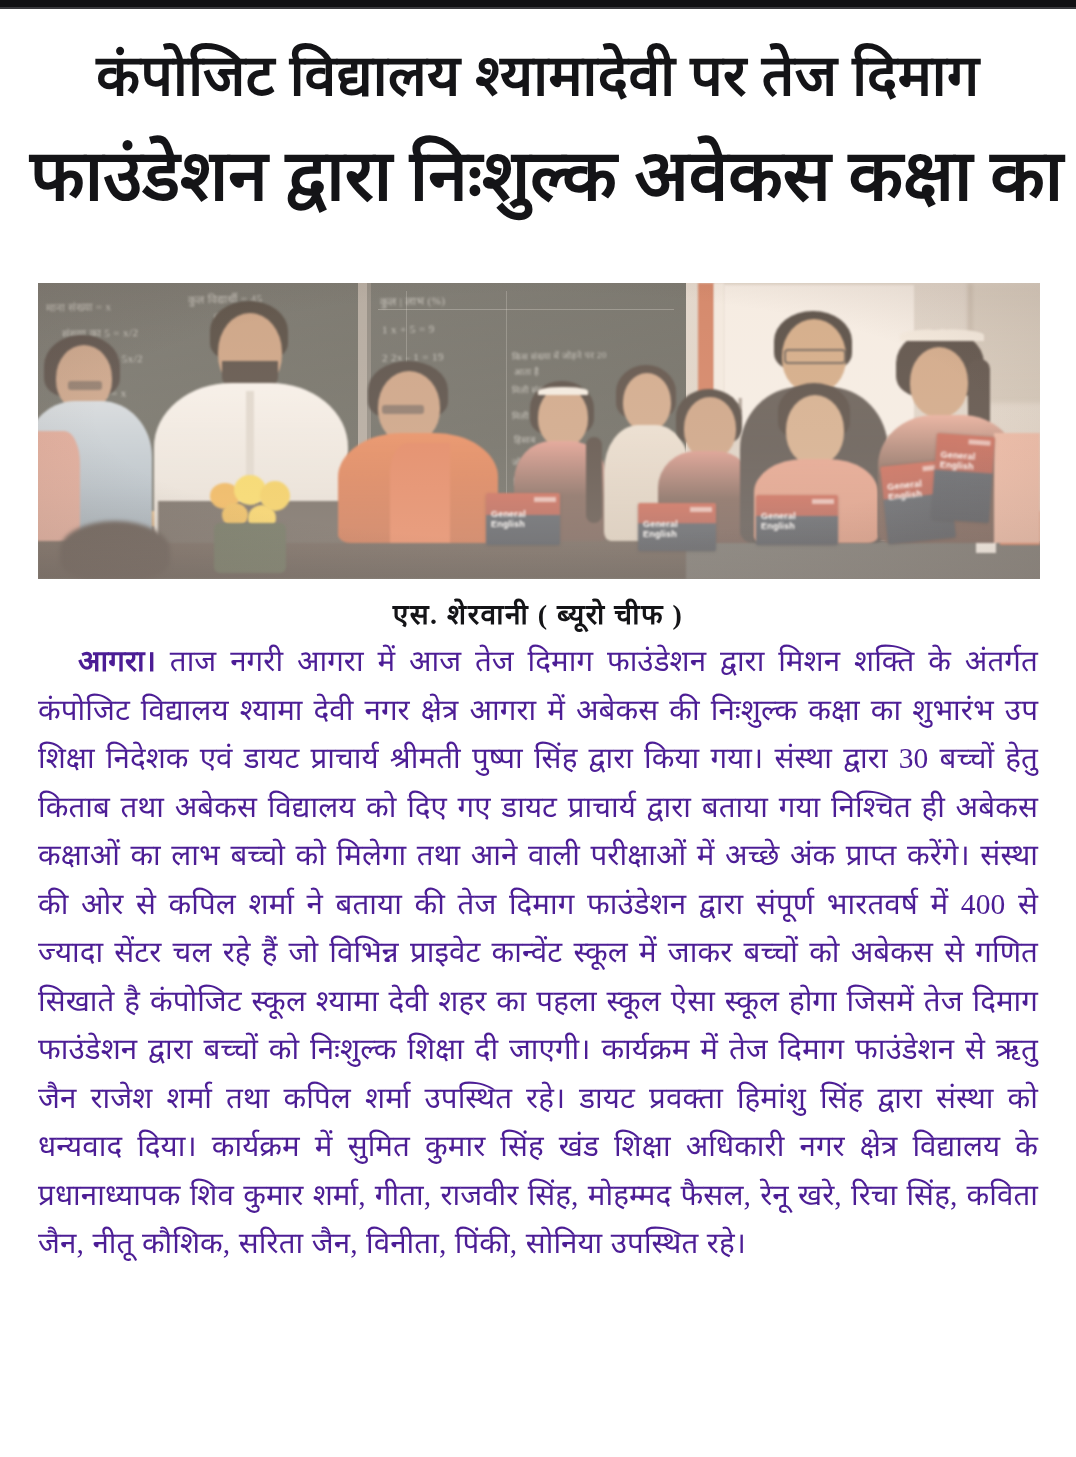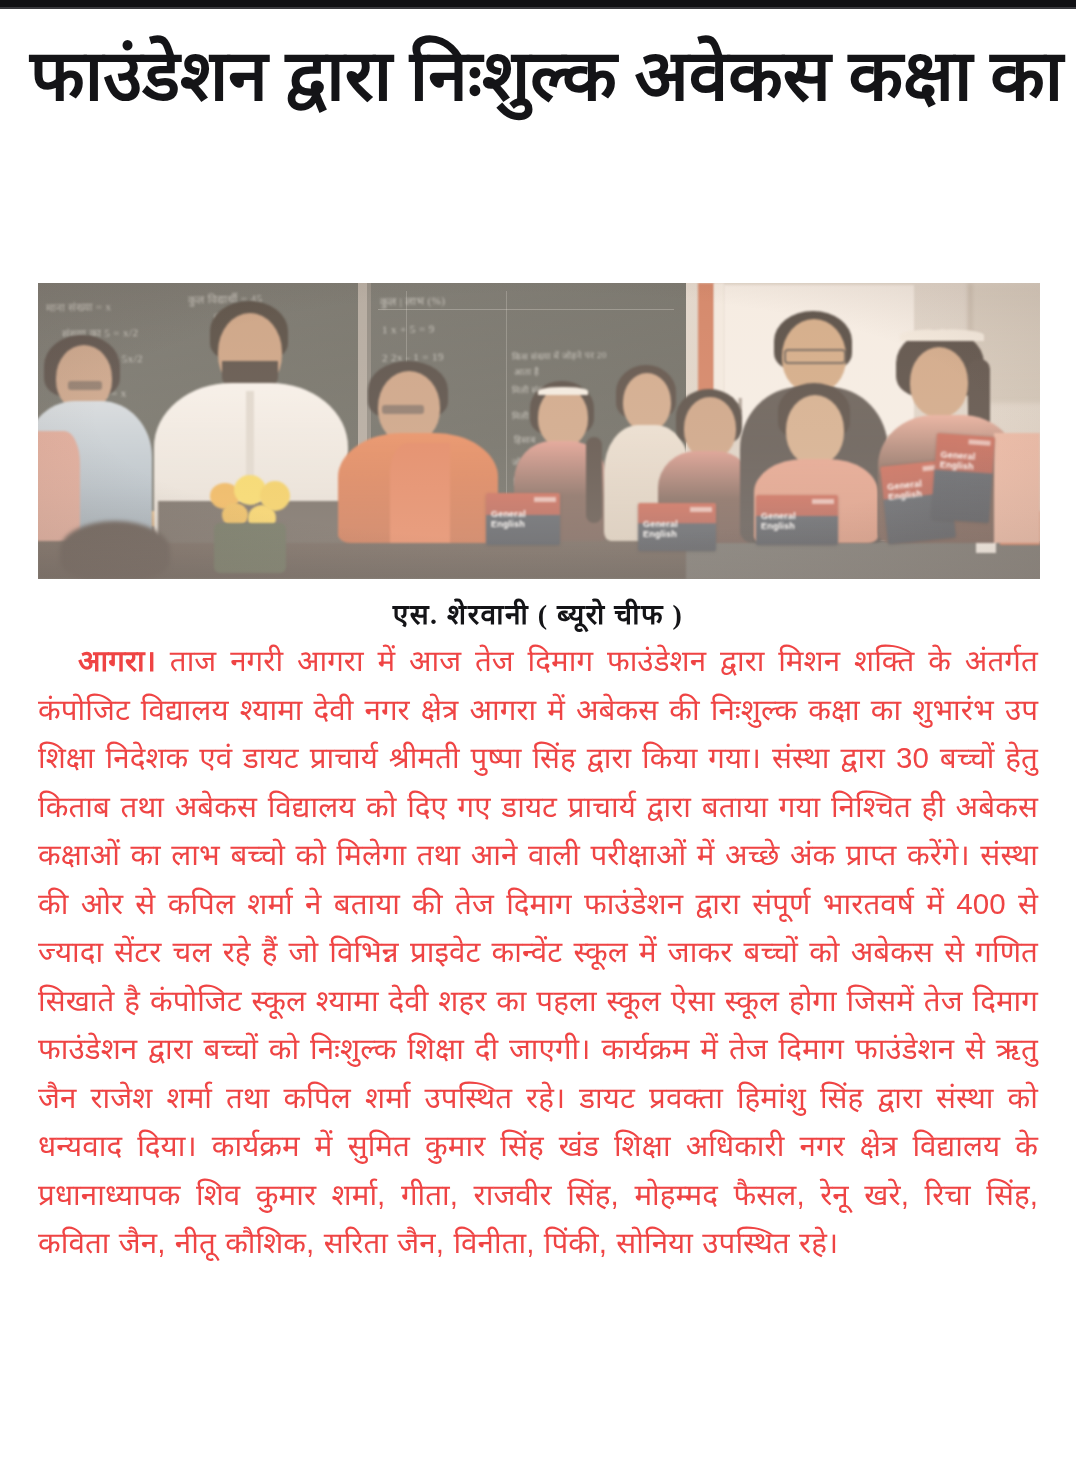--- a/index.html
+++ b/index.html
@@ -268,41 +268,42 @@
     letter-spacing: 1.5px;
     color: #141417;
   }
 
   
   .body-copy {
     position: absolute;
     left: 38px;
     top: 637px;
     width: 1000px;
-    font-family: Liberation Sans, sans-serif;
+    font-family: Liberation Serif, serif;
     font-size: 29.5px;
     line-height: 48.5px;
     text-align: justify;
     text-align-last: left;
-    color: #ef4444;
+    color: #4c1d95;
     letter-spacing: 0.1px;
     word-spacing: 1px;
   }
   .body-copy .dateline {
     font-weight: 700;
     padding-left: 40px;
   }
 </style>
 </head>
 <body>
 
 <div class="top-rule"></div>
 <div class="top-rule-thin"></div>
 
 <div class="headline">
+  <div class="headline-line l1">कंपोजिट विद्यालय श्यामादेवी पर तेज दिमाग</div>
   <div class="headline-line l2">फाउंडेशन द्वारा निःशुल्क अवेकस कक्षा का शुभारंभ</div>
 </div>
 
 <div class="photo-wrap">
   <div class="photo">
 
     <div class="board"></div>
     <div class="board2"></div>
     <div class="board-frame-r"></div>
     <div class="board-frame-r2"></div>

